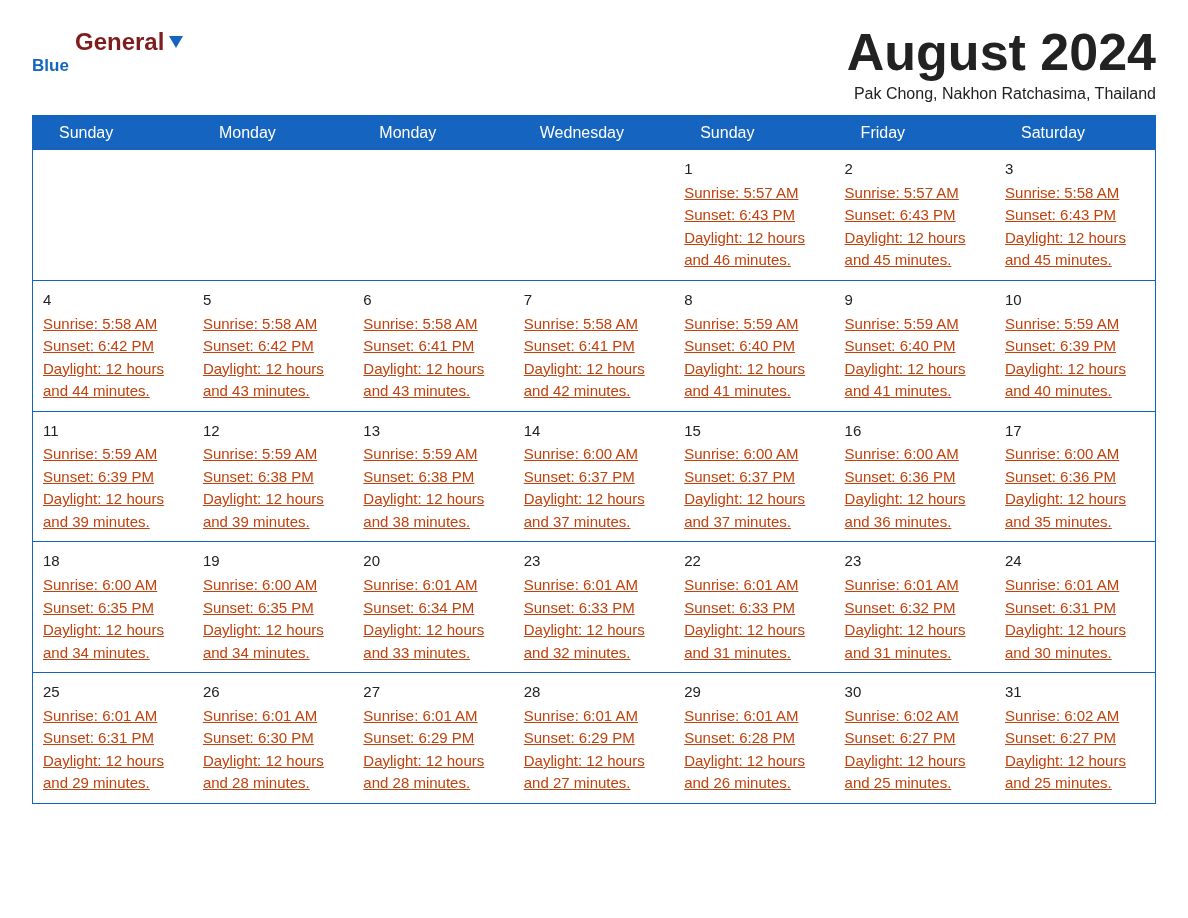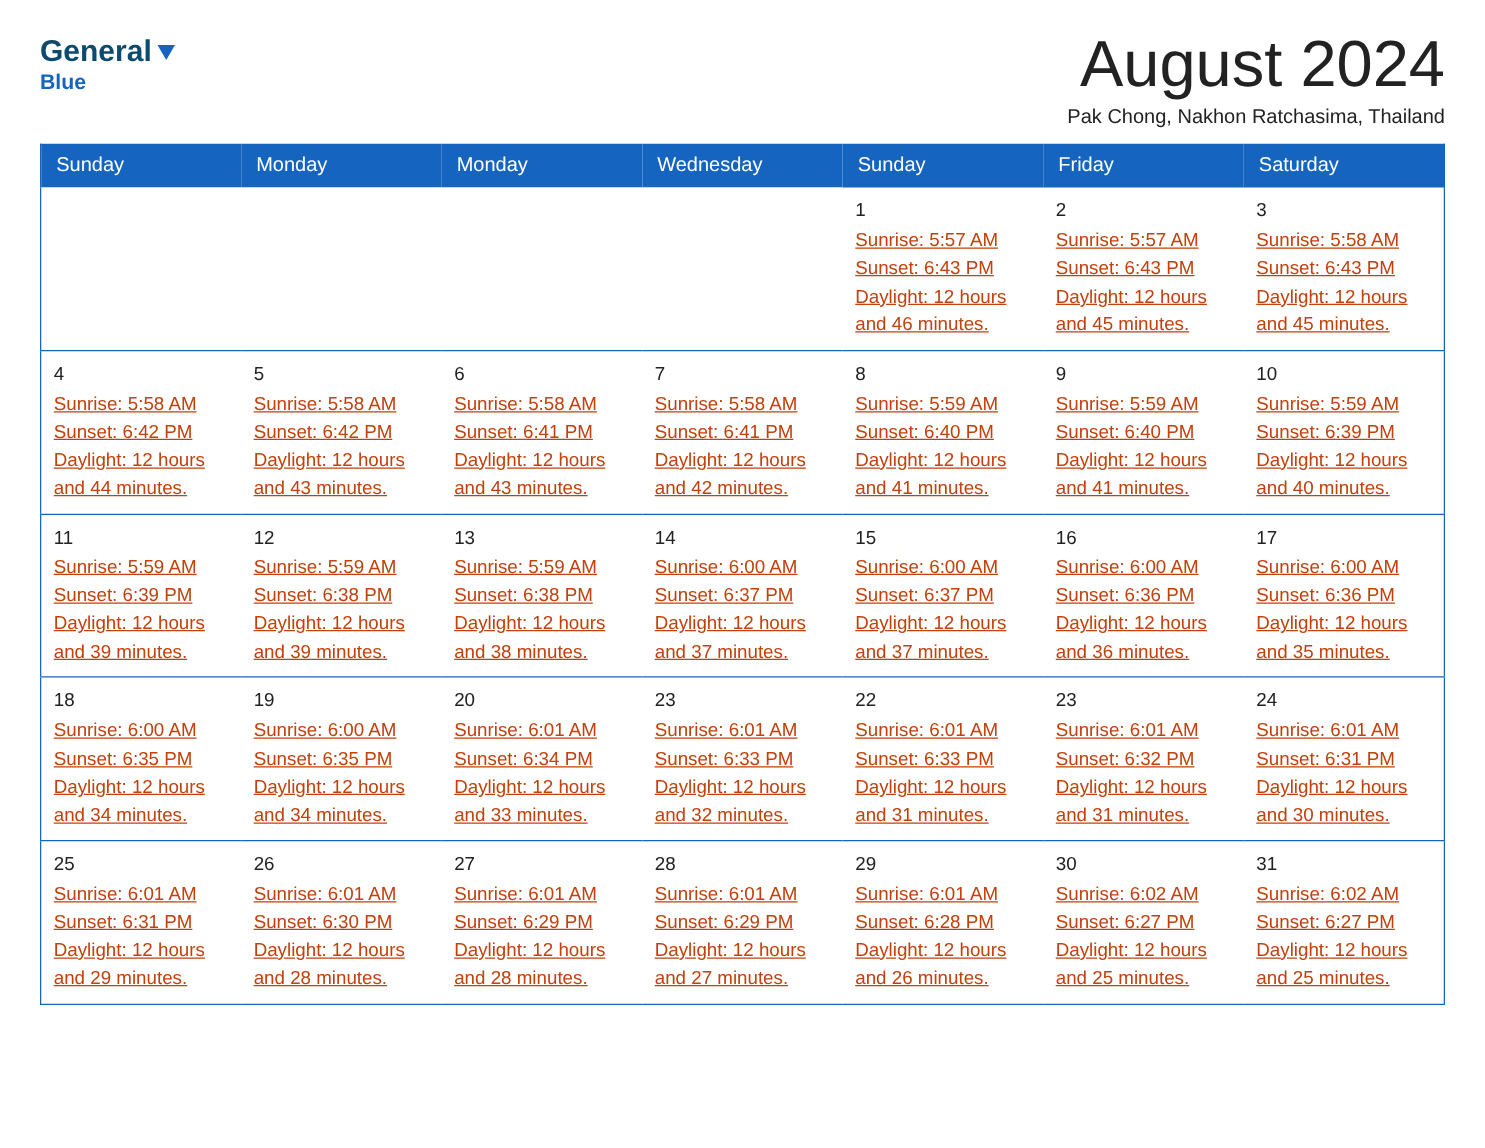--- a/index.html
+++ b/index.html
@@ -25,21 +25,21 @@
     }
     .logo-line1 {
       display: flex;
       align-items: center;
     }
     .title-block {
       text-align: right;
     }
     .title-block h1 {
       font-size: 52px;
-      font-weight: 400;
+      font-weight: 700;
       color: #222;
       line-height: 1.1;
     }
     .subtitle {
       font-size: 16px;
       color: #222;
       font-weight: normal;
       margin-top: 4px;
       margin-left: 32px;
     }
@@ -47,21 +47,21 @@
       width: 100%;
       border-collapse: collapse;
       margin-top: 12px;
       border: 1.5px solid #1565c0;
     }
     .calendar th {
       background: #1565c0;
       color: #fff;
       font-size: 16px;
       font-weight: normal;
-      padding: 8px 12px;
+      padding: 8px 26px;
       text-align: left;
       border: none;
     }
     .calendar td {
       vertical-align: top;
       padding: 8px 10px;
       font-size: 13px;
       color: #222;
       border-top: 1.5px solid #1565c0;
       border-left: none;
@@ -89,21 +89,21 @@
     .empty {
       background: #fff;
     }
   </style>
 </head>
 <body>
 
 <div class="header-row">
   <div class="logo">
     <div class="logo-line1">
-      <span style="font-size:24px;font-weight:bold;color:#0c4a6e;font-family:Arial,sans-serif;">General</span>
+      <span style="font-size:24px;font-weight:bold;color:#7f1d1d;font-family:Arial,sans-serif;margin-left:43px;">General</span>
       <span style="display:inline-block;margin-left:3px;margin-top:2px;">
         <svg width="18" height="18" viewBox="0 0 18 18">
             <polygon points="2,4 16,4 9,16" fill="#1565c0"></polygon>
           </svg>
       </span>
     </div>
     <div>
       <span style="font-size:17px;font-weight:bold;color:#1565c0;font-family:Arial,sans-serif;">Blue</span>
     </div>
   </div>

